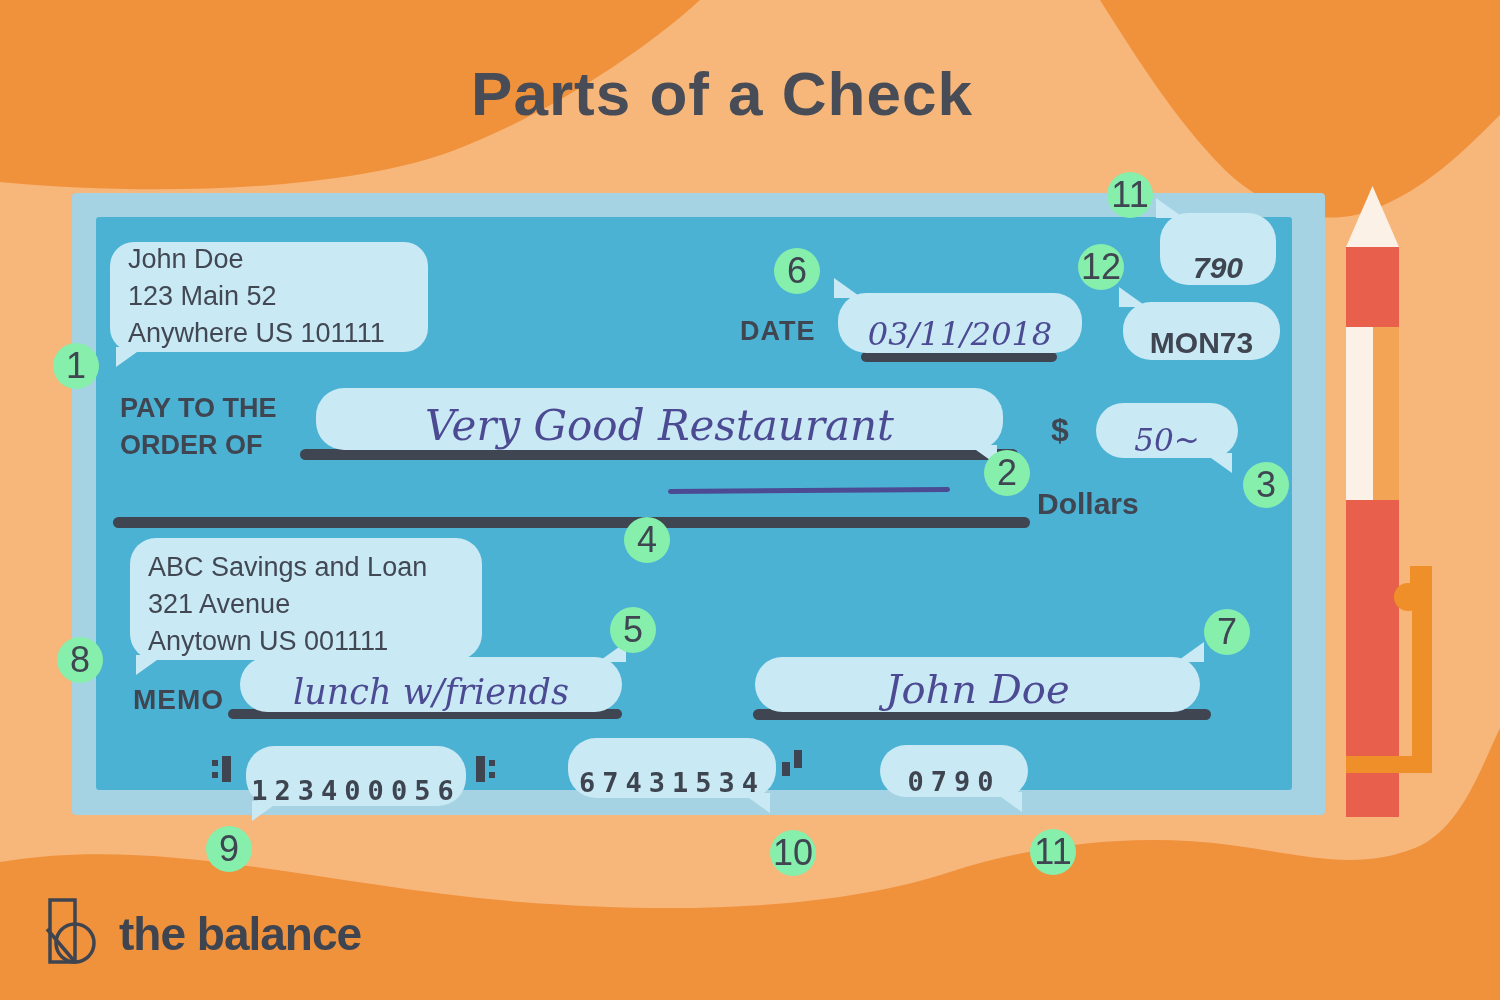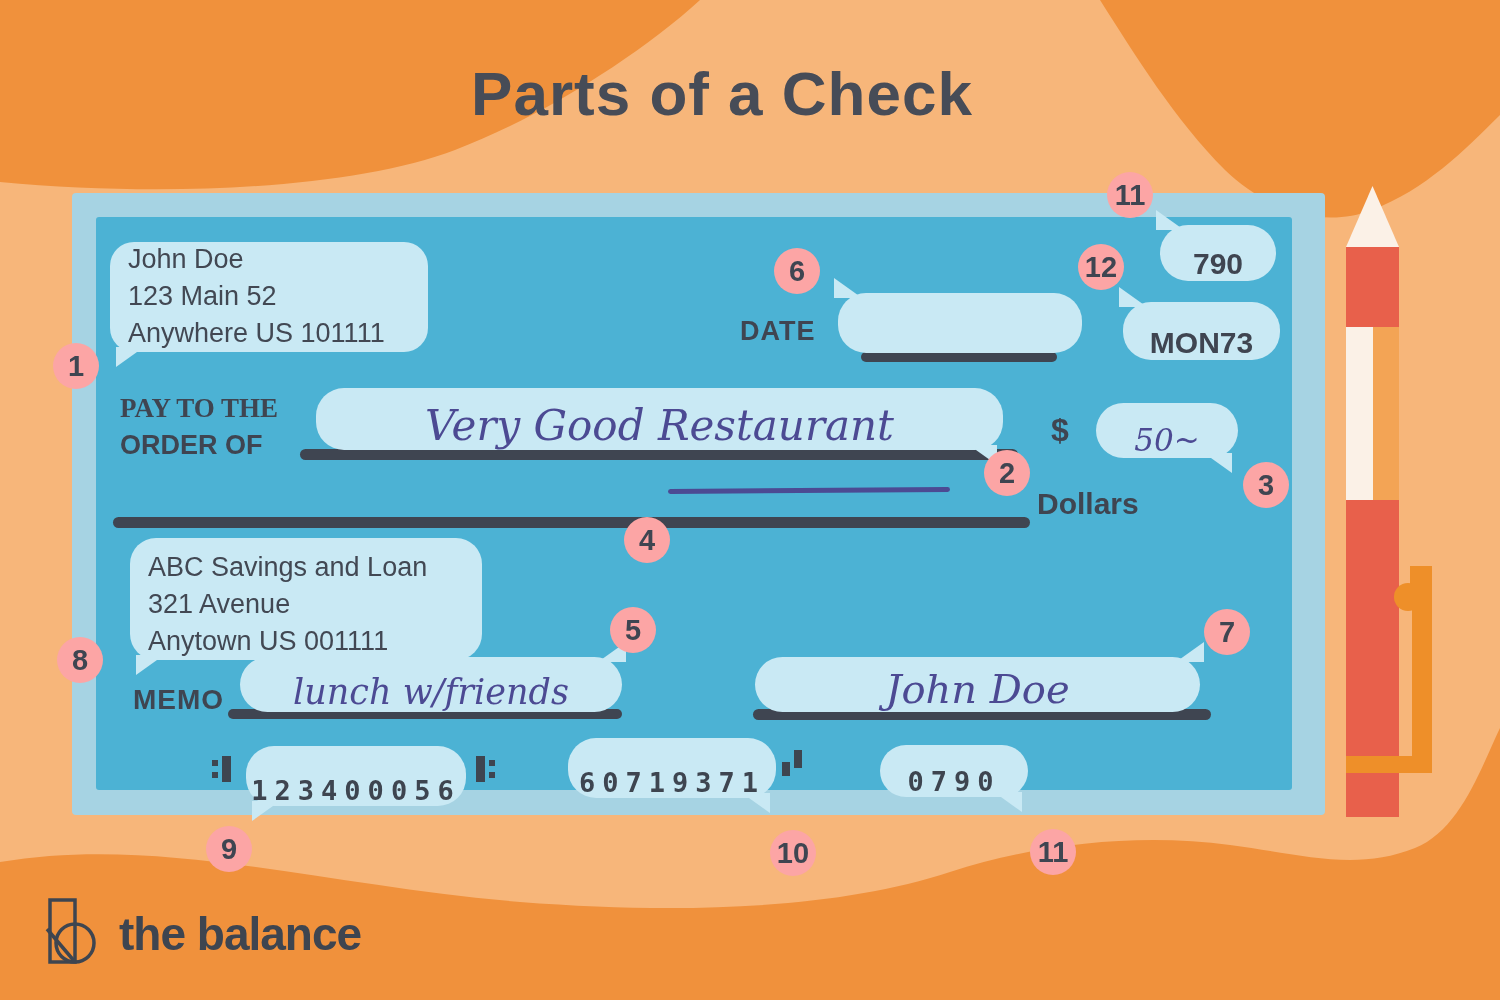--- a/index.html
+++ b/index.html
@@ -25,21 +25,21 @@
   .tail-ur{right:-4px;top:-15px;clip-path:polygon(100% 0,0 100%,100% 100%);}
 
   .blocktext{display:block;font-size:27px;line-height:37px;color:#424853;
              font-family:"Liberation Sans",sans-serif;}
   .label{position:absolute;font-weight:bold;color:#3f4551;z-index:2;}
   .hand{font-family:"DejaVu Serif",serif;font-style:italic;color:#4c4a93;}
 
   .dline{position:absolute;background:#3f4551;border-radius:6px;z-index:2;}
 
   .callout{position:absolute;width:46px;height:46px;border-radius:50%;
-           background:#fca5a5;color:#3f4551;font-weight:bold;font-size:29px;
+           background:#86efac;color:#3f4551;font-weight:normal;font-size:36px;
            display:flex;align-items:center;justify-content:center;z-index:5;}
 
   .micr{font-family:"DejaVu Sans Mono",monospace;font-weight:bold;
         font-size:27px;letter-spacing:7px;color:#3e4550;}
   .micr-sym{position:absolute;display:flex;align-items:center;gap:4px;z-index:4;}
   .micr-bar{width:9px;height:26px;background:#3e4550;}
   .micr-dots{display:flex;flex-direction:column;gap:6px;}
   .micr-dot{width:6px;height:6px;background:#3e4550;}
   .onus-low{width:8px;height:14px;background:#3e4550;margin-top:10px;}
   .onus-high{width:8px;height:18px;background:#3e4550;margin-bottom:10px;}
@@ -98,34 +98,35 @@
     <div style="width:100%;padding-left:18px;">
       <span class="blocktext">John Doe</span>
       <span class="blocktext">123 Main 52</span>
       <span class="blocktext">Anywhere US 101111</span>
     </div>
   </div>
 
   <div class="label" style="left:740px;top:316px;font-size:27px;letter-spacing:1px;">DATE</div>
   <div class="bubble" style="left:838px;top:293px;width:244px;height:60px;">
     <div class="tail tail-ul"></div>
+    <span class="hand" style="font-size:32px;">03/11/2018</span>
   </div>
   <div class="dline" style="left:861px;top:352px;width:196px;height:10px;"></div>
 
-  <div class="bubble" style="left:1160px;top:225px;width:116px;height:56px;">
+  <div class="bubble" style="left:1160px;top:213px;width:116px;height:72px;font-style:italic;">
     <div class="tail tail-ul"></div>
     <span style="font-size:30px;font-weight:bold;color:#3f4551;">790</span>
   </div>
   <div class="bubble" style="left:1123px;top:302px;width:157px;height:58px;">
     <div class="tail tail-ul"></div>
     <span style="font-size:30px;font-weight:bold;color:#3f4551;">MON73</span>
   </div>
 
   <div class="label" style="left:120px;top:390px;font-size:27px;line-height:37px;">
-    <span style="display:block;font-family:Liberation Serif, serif;">PAY TO THE</span>
+    <span style="display:block;">PAY TO THE</span>
     <span style="display:block;">ORDER OF</span>
   </div>
   <div class="bubble" style="left:316px;top:388px;width:687px;height:62px;">
     <div class="tail tail-dr"></div>
     <span class="hand" style="font-size:42px;">Very Good Restaurant</span>
   </div>
   <div class="dline" style="left:300px;top:449px;width:718px;height:11px;"></div>
 
   <div class="label" style="left:1051px;top:412px;font-size:32px;">$</div>
   <div class="bubble" style="left:1096px;top:403px;width:142px;height:55px;">
@@ -173,21 +174,21 @@
   <div class="micr-sym" style="left:476px;top:756px;">
     <div class="micr-bar"></div>
     <div class="micr-dots">
         <div class="micr-dot"></div>
         <div class="micr-dot"></div>
       </div>
   </div>
 
   <div class="bubble" style="left:568px;top:738px;width:208px;height:60px;">
     <div class="tail tail-dr"></div>
-    <span class="micr">60719371</span>
+    <span class="micr">67431534</span>
   </div>
   <div class="micr-sym" style="left:782px;top:750px;">
     <div class="onus-low"></div>
     <div class="onus-high"></div>
   </div>
 
   <div class="bubble" style="left:880px;top:745px;width:148px;height:52px;">
     <div class="tail tail-dr"></div>
     <span class="micr">0790</span>
   </div>

